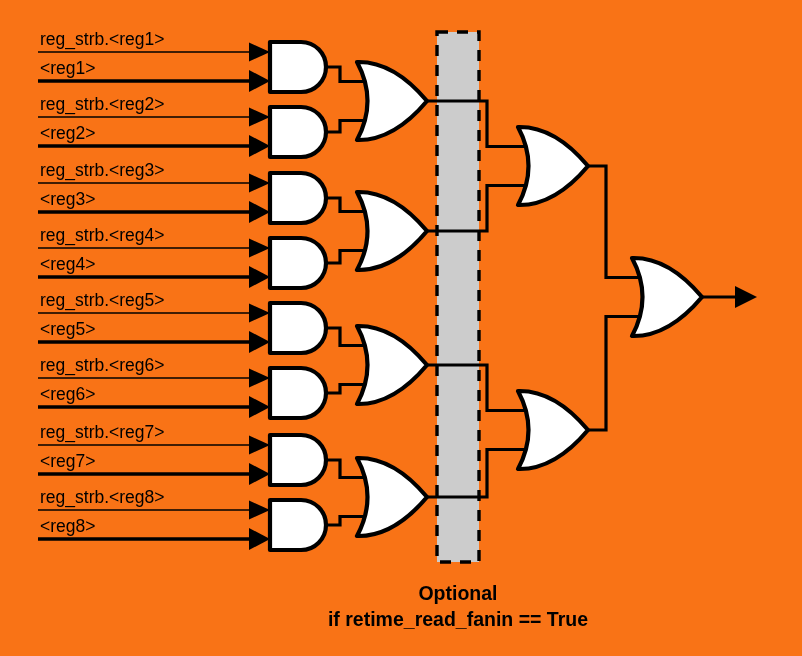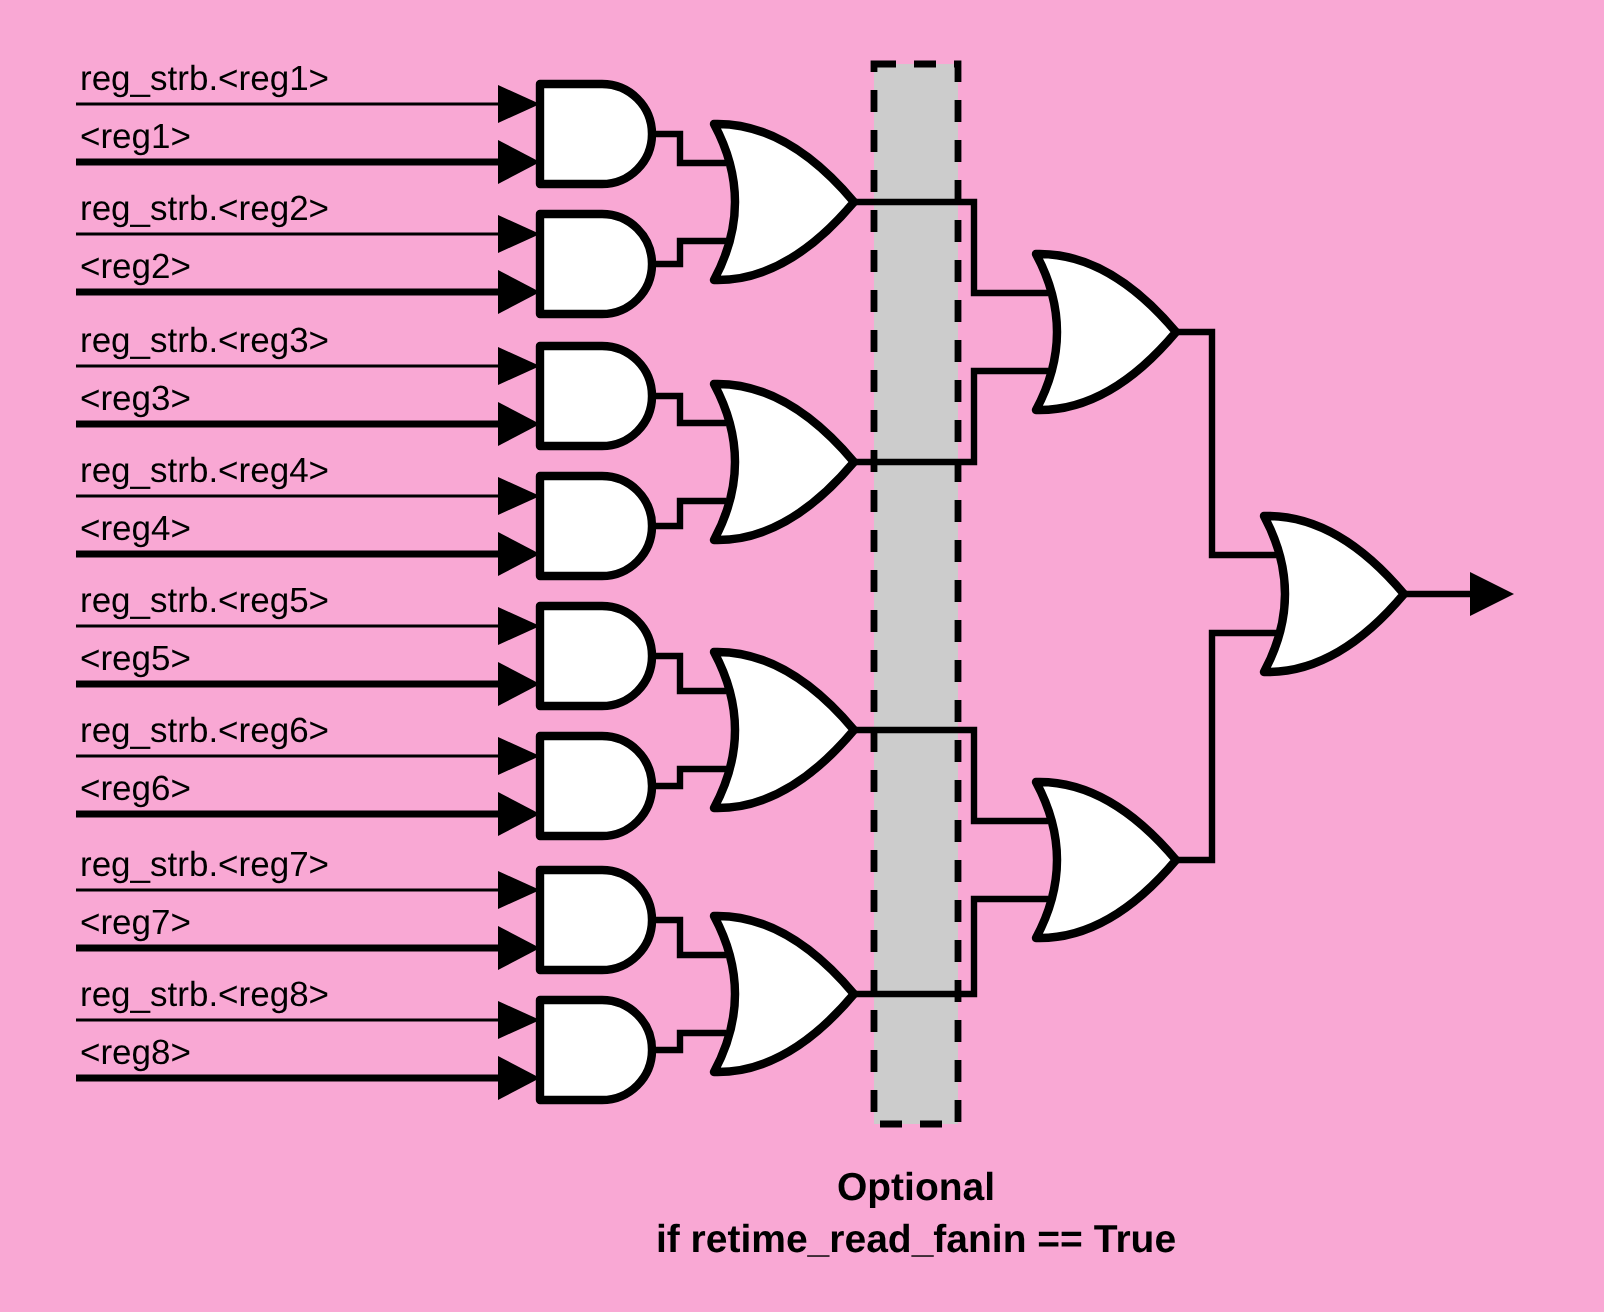--- a/index.html
+++ b/index.html
@@ -11,21 +11,21 @@
   body {
     width: 802px;
     height: 656px;
     overflow: hidden;
     font-family: "Liberation Sans", sans-serif;
   }
   #diagram-root {
     position: relative;
     width: 802px;
     height: 656px;
-    background: #f9a8d4;
+    background: #f97316;
   }
   svg#logic-svg {
     display: block;
     width: 802px;
     height: 656px;
   }
   .wire-thin {
     stroke: #000000;
     stroke-width: 1.6;
     fill: none;

